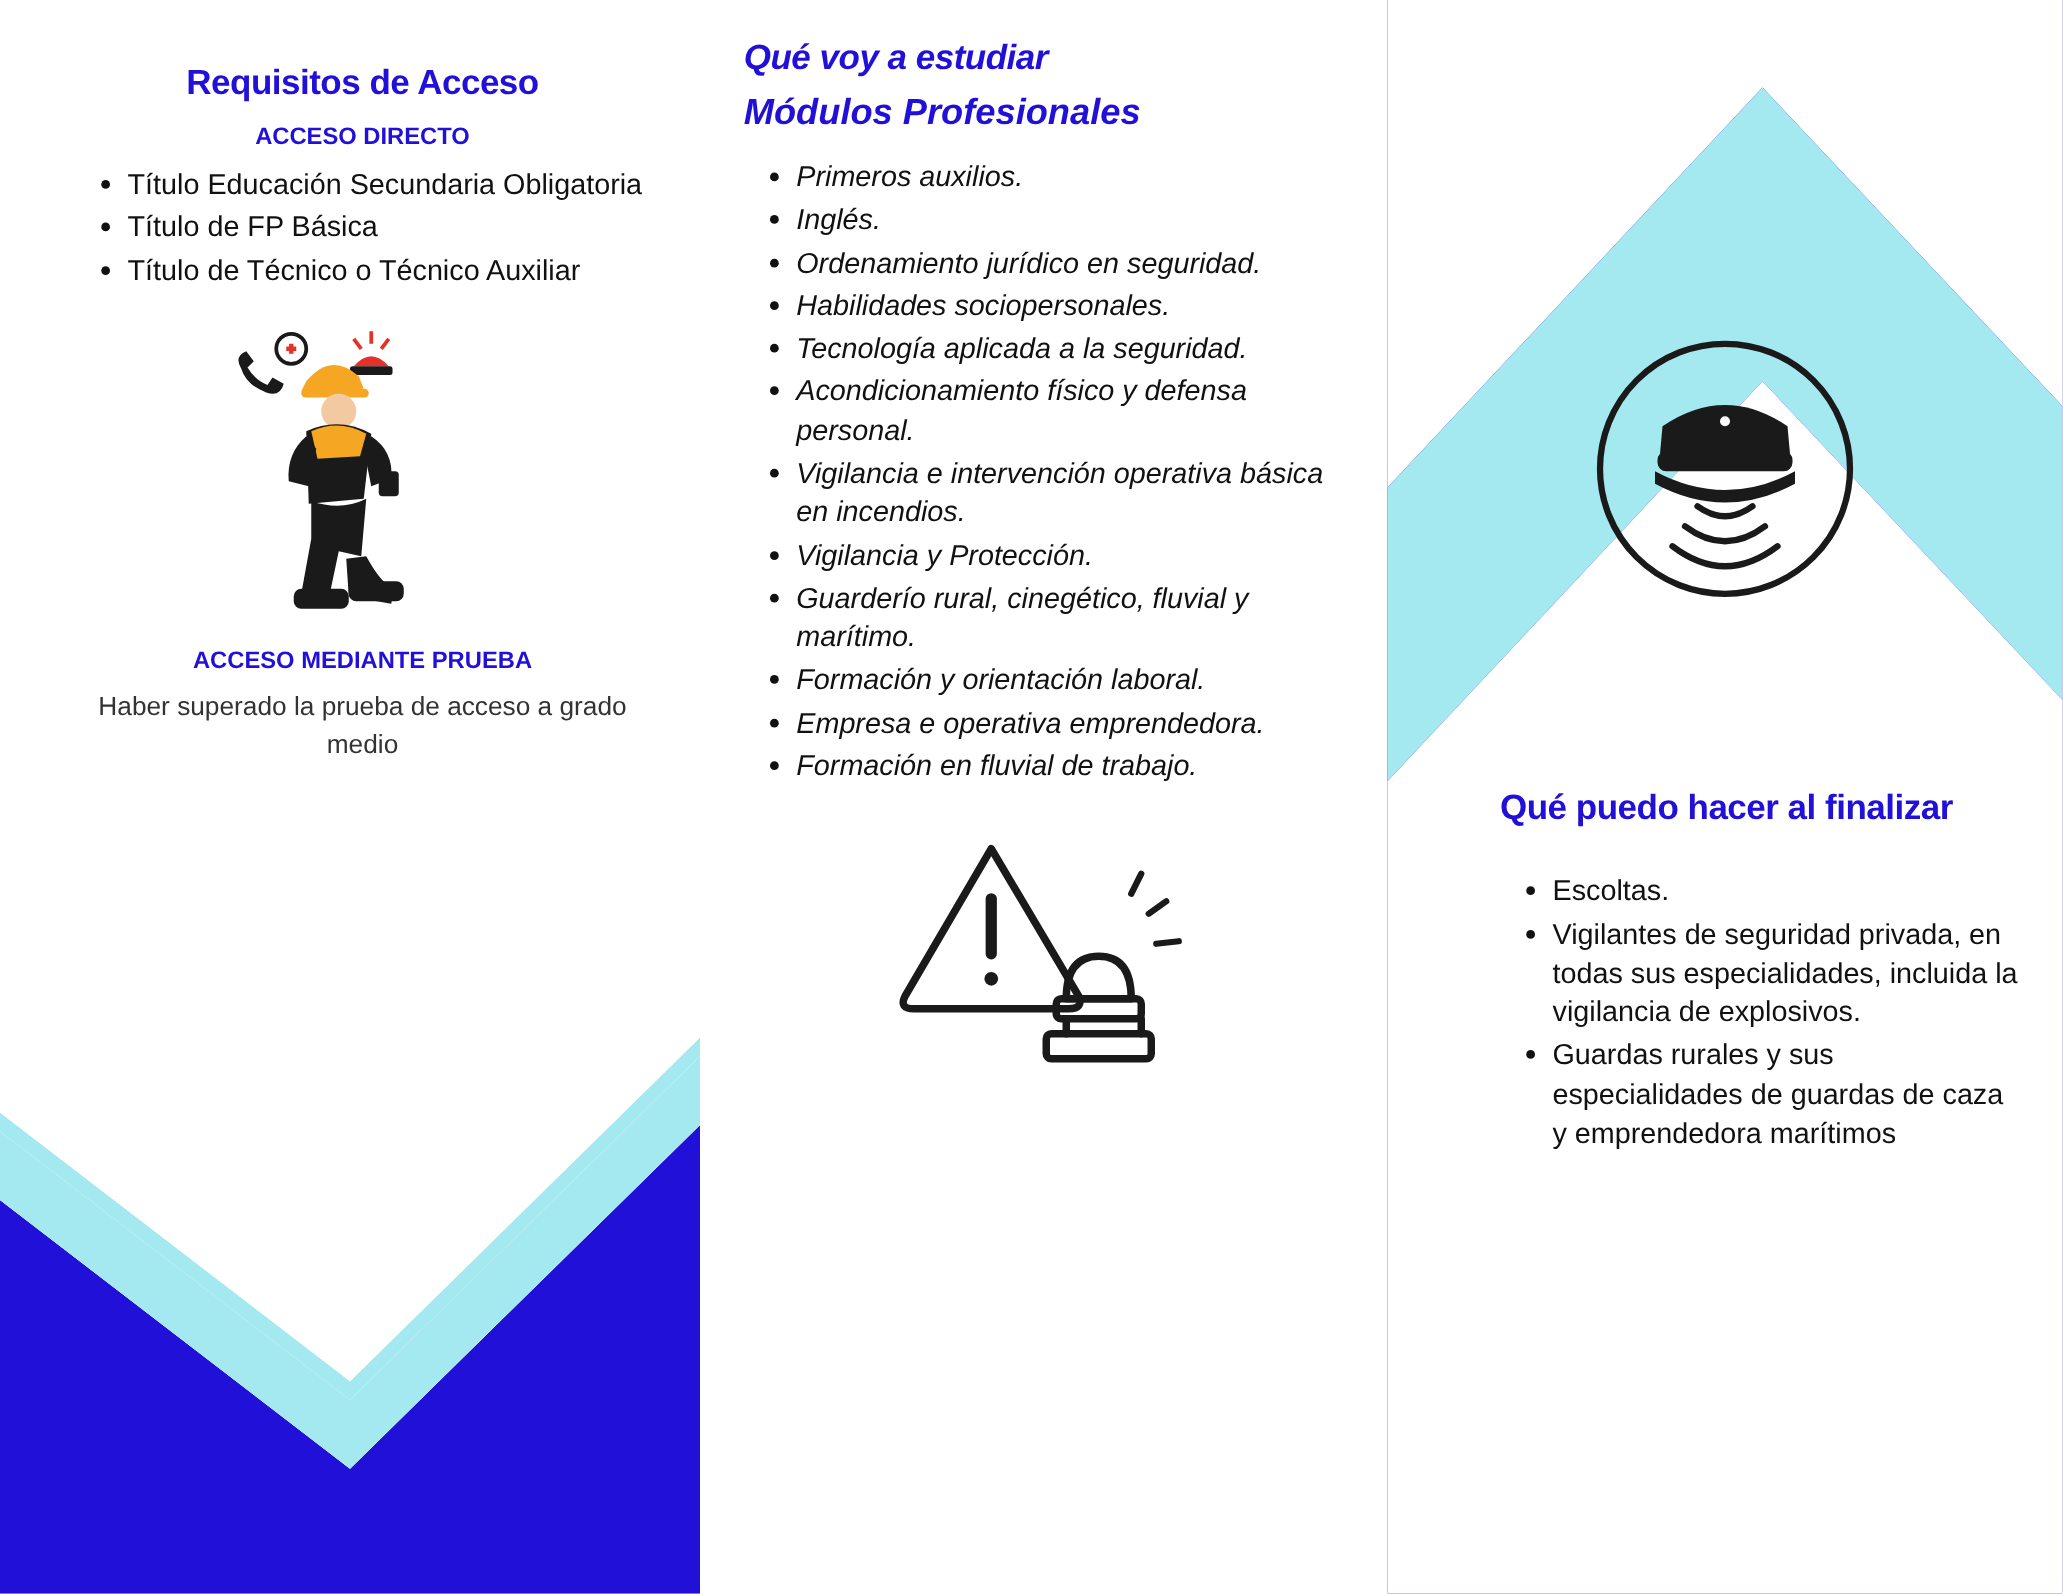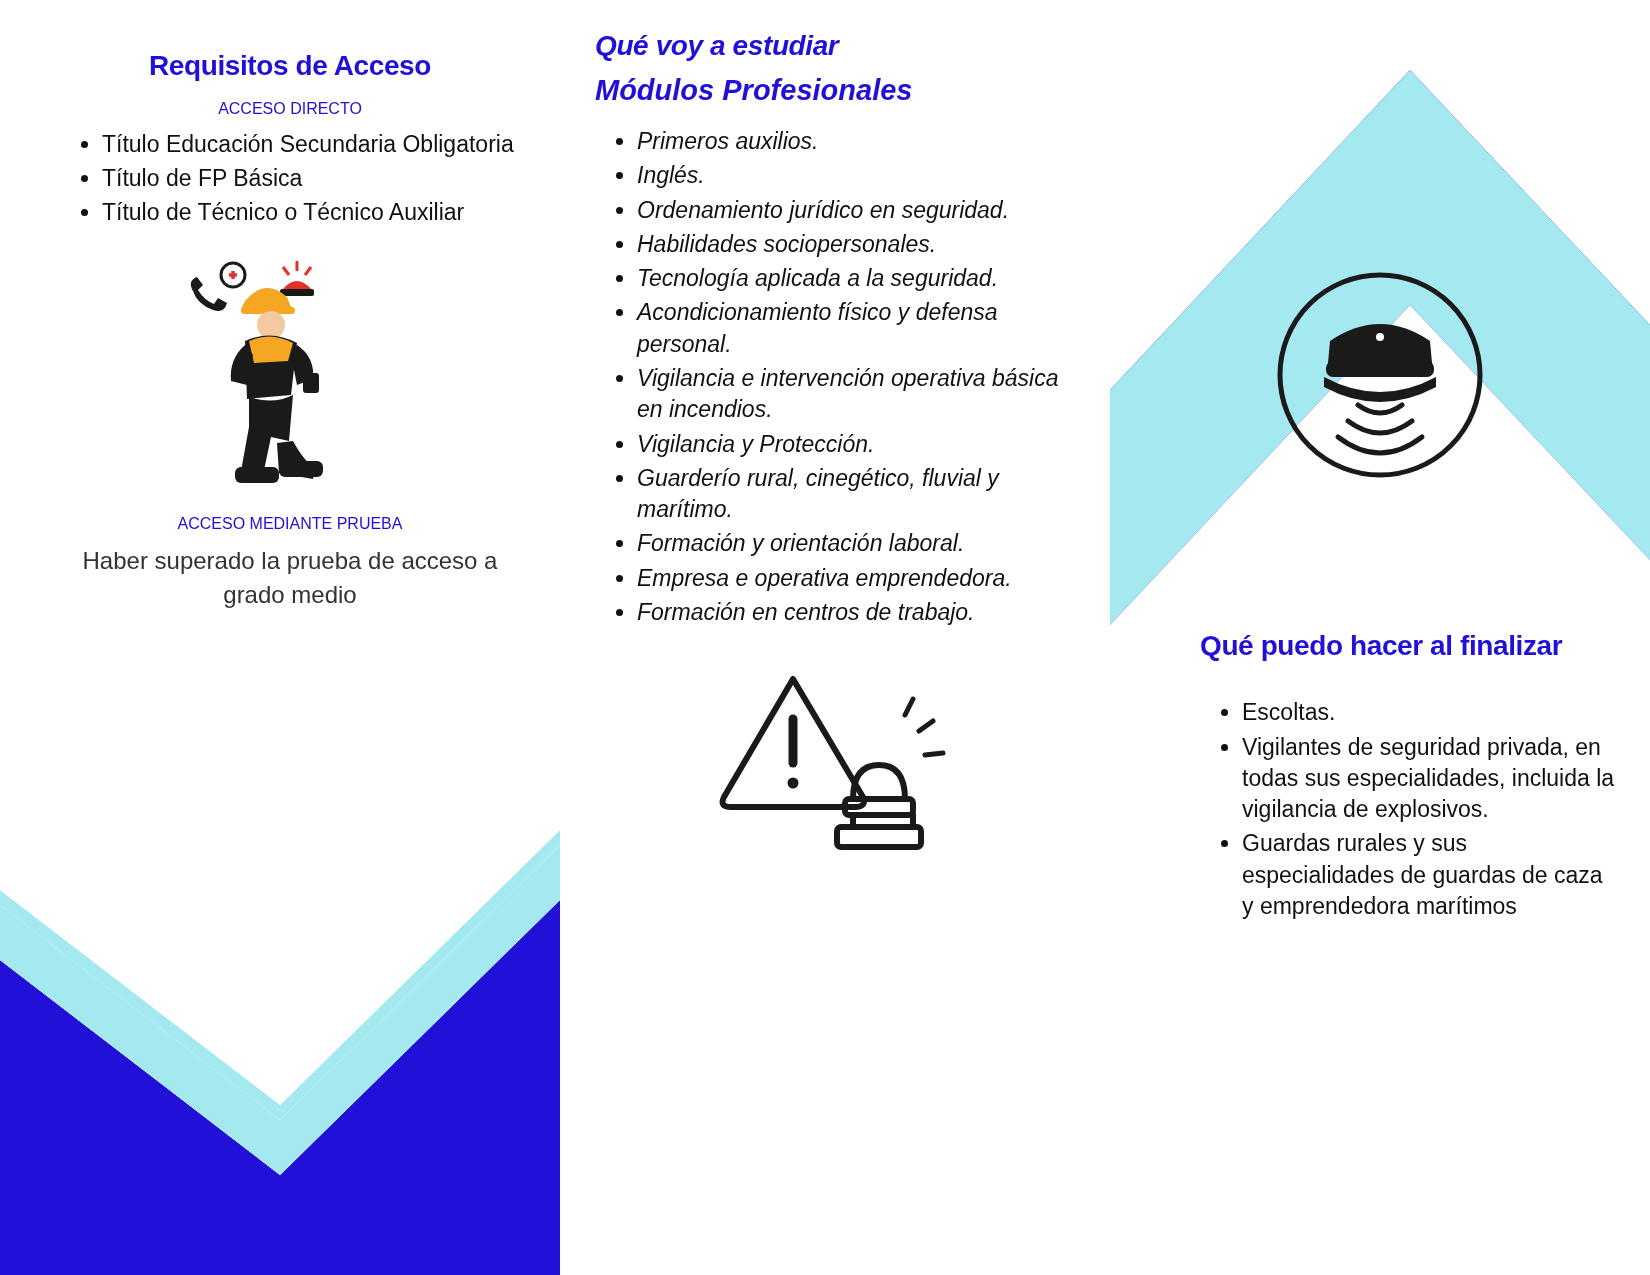--- a/index.html
+++ b/index.html
@@ -38,22 +38,22 @@
     font-size: 28px;
     line-height: 1.12;
     font-weight: bold;
     margin: 0 0 18px 0;
     letter-spacing: -0.4px;
   }
   .title-center { text-align: center; }
 
   h2.sub {
     color: #2010d8;
-    font-size: 16px;
-    font-weight: normal;
+    font-size: 19px;
+    font-weight: bold;
     margin: 0 0 10px 0;
     text-align: center;
     line-height: 1.2;
   }
   h2.sub-left {
     color: #2010d8;
     font-size: 29px;
     font-weight: bold;
     margin: -6px 0 18px 0;
     text-align: left;
@@ -80,21 +80,21 @@
 
   .right-list {
     font-size: 23.5px;
     line-height: 1.4;
     padding-left: 48px;
   }
   .right-list li { margin-bottom: 4px; }
 
   .note {
     text-align: center;
-    font-size: 24px;
+    font-size: 21px;
     line-height: 1.42;
     color: #333;
     margin-top: 8px;
   }
 
   .illus {
     display: flex;
     justify-content: center;
     align-items: center;
   }
@@ -187,21 +187,21 @@
     <li>Inglés.</li>
     <li>Ordenamiento jurídico en seguridad.</li>
     <li>Habilidades sociopersonales.</li>
     <li>Tecnología aplicada a la seguridad.</li>
     <li>Acondicionamiento físico y defensa personal.</li>
     <li>Vigilancia e intervención operativa básica en incendios.</li>
     <li>Vigilancia y Protección.</li>
     <li>Guarderío rural, cinegético, fluvial y marítimo.</li>
     <li>Formación y orientación laboral.</li>
     <li>Empresa e operativa emprendedora.</li>
-    <li>Formación en centros de trabajo.</li>
+    <li>Formación en fluvial de trabajo.</li>
   </ul>
 
   <div class="spacer-36"></div>
 
   <div class="illus">
     <svg width="250" height="190" viewBox="0 0 250 190" xmlns="http://www.w3.org/2000/svg" fill="none" stroke="#1a1a1a" stroke-width="6" stroke-linejoin="round" stroke-linecap="round">
 
       <path d="M88 12 L158 130 Q162 140 150 140 L26 140 Q14 140 19 130 Z"></path>
       <path d="M88 52 v44" stroke-width="9"></path>
       <circle cx="88" cy="116" r="5.5" fill="#1a1a1a" stroke="none"></circle>

